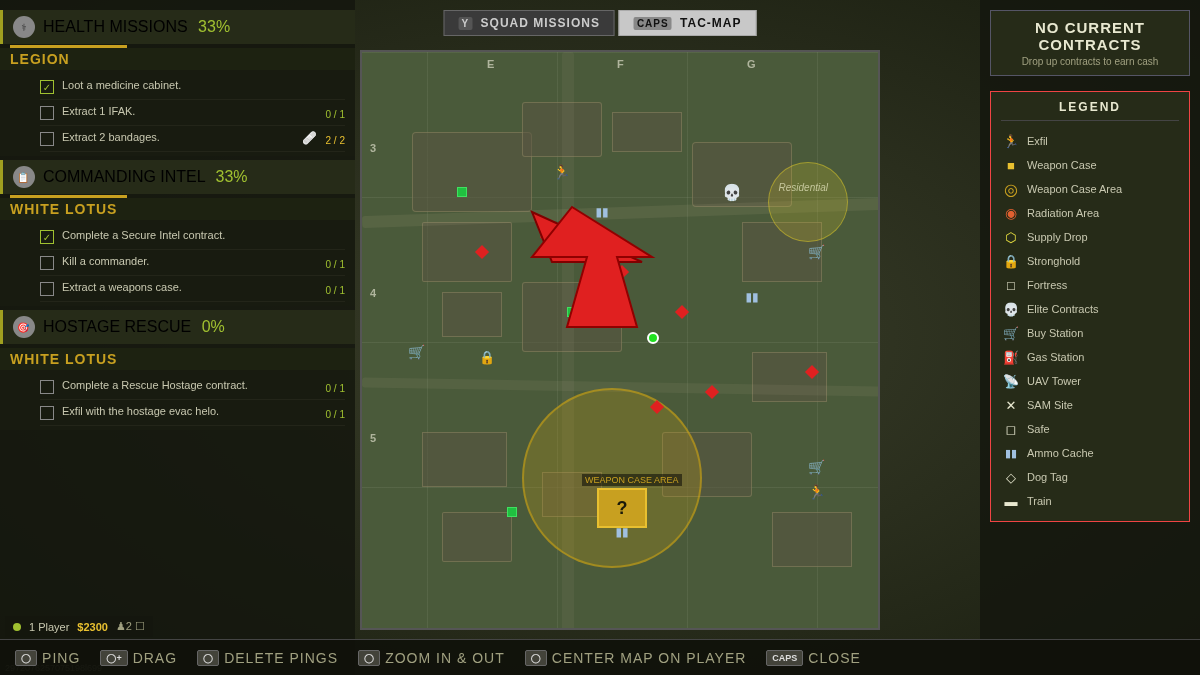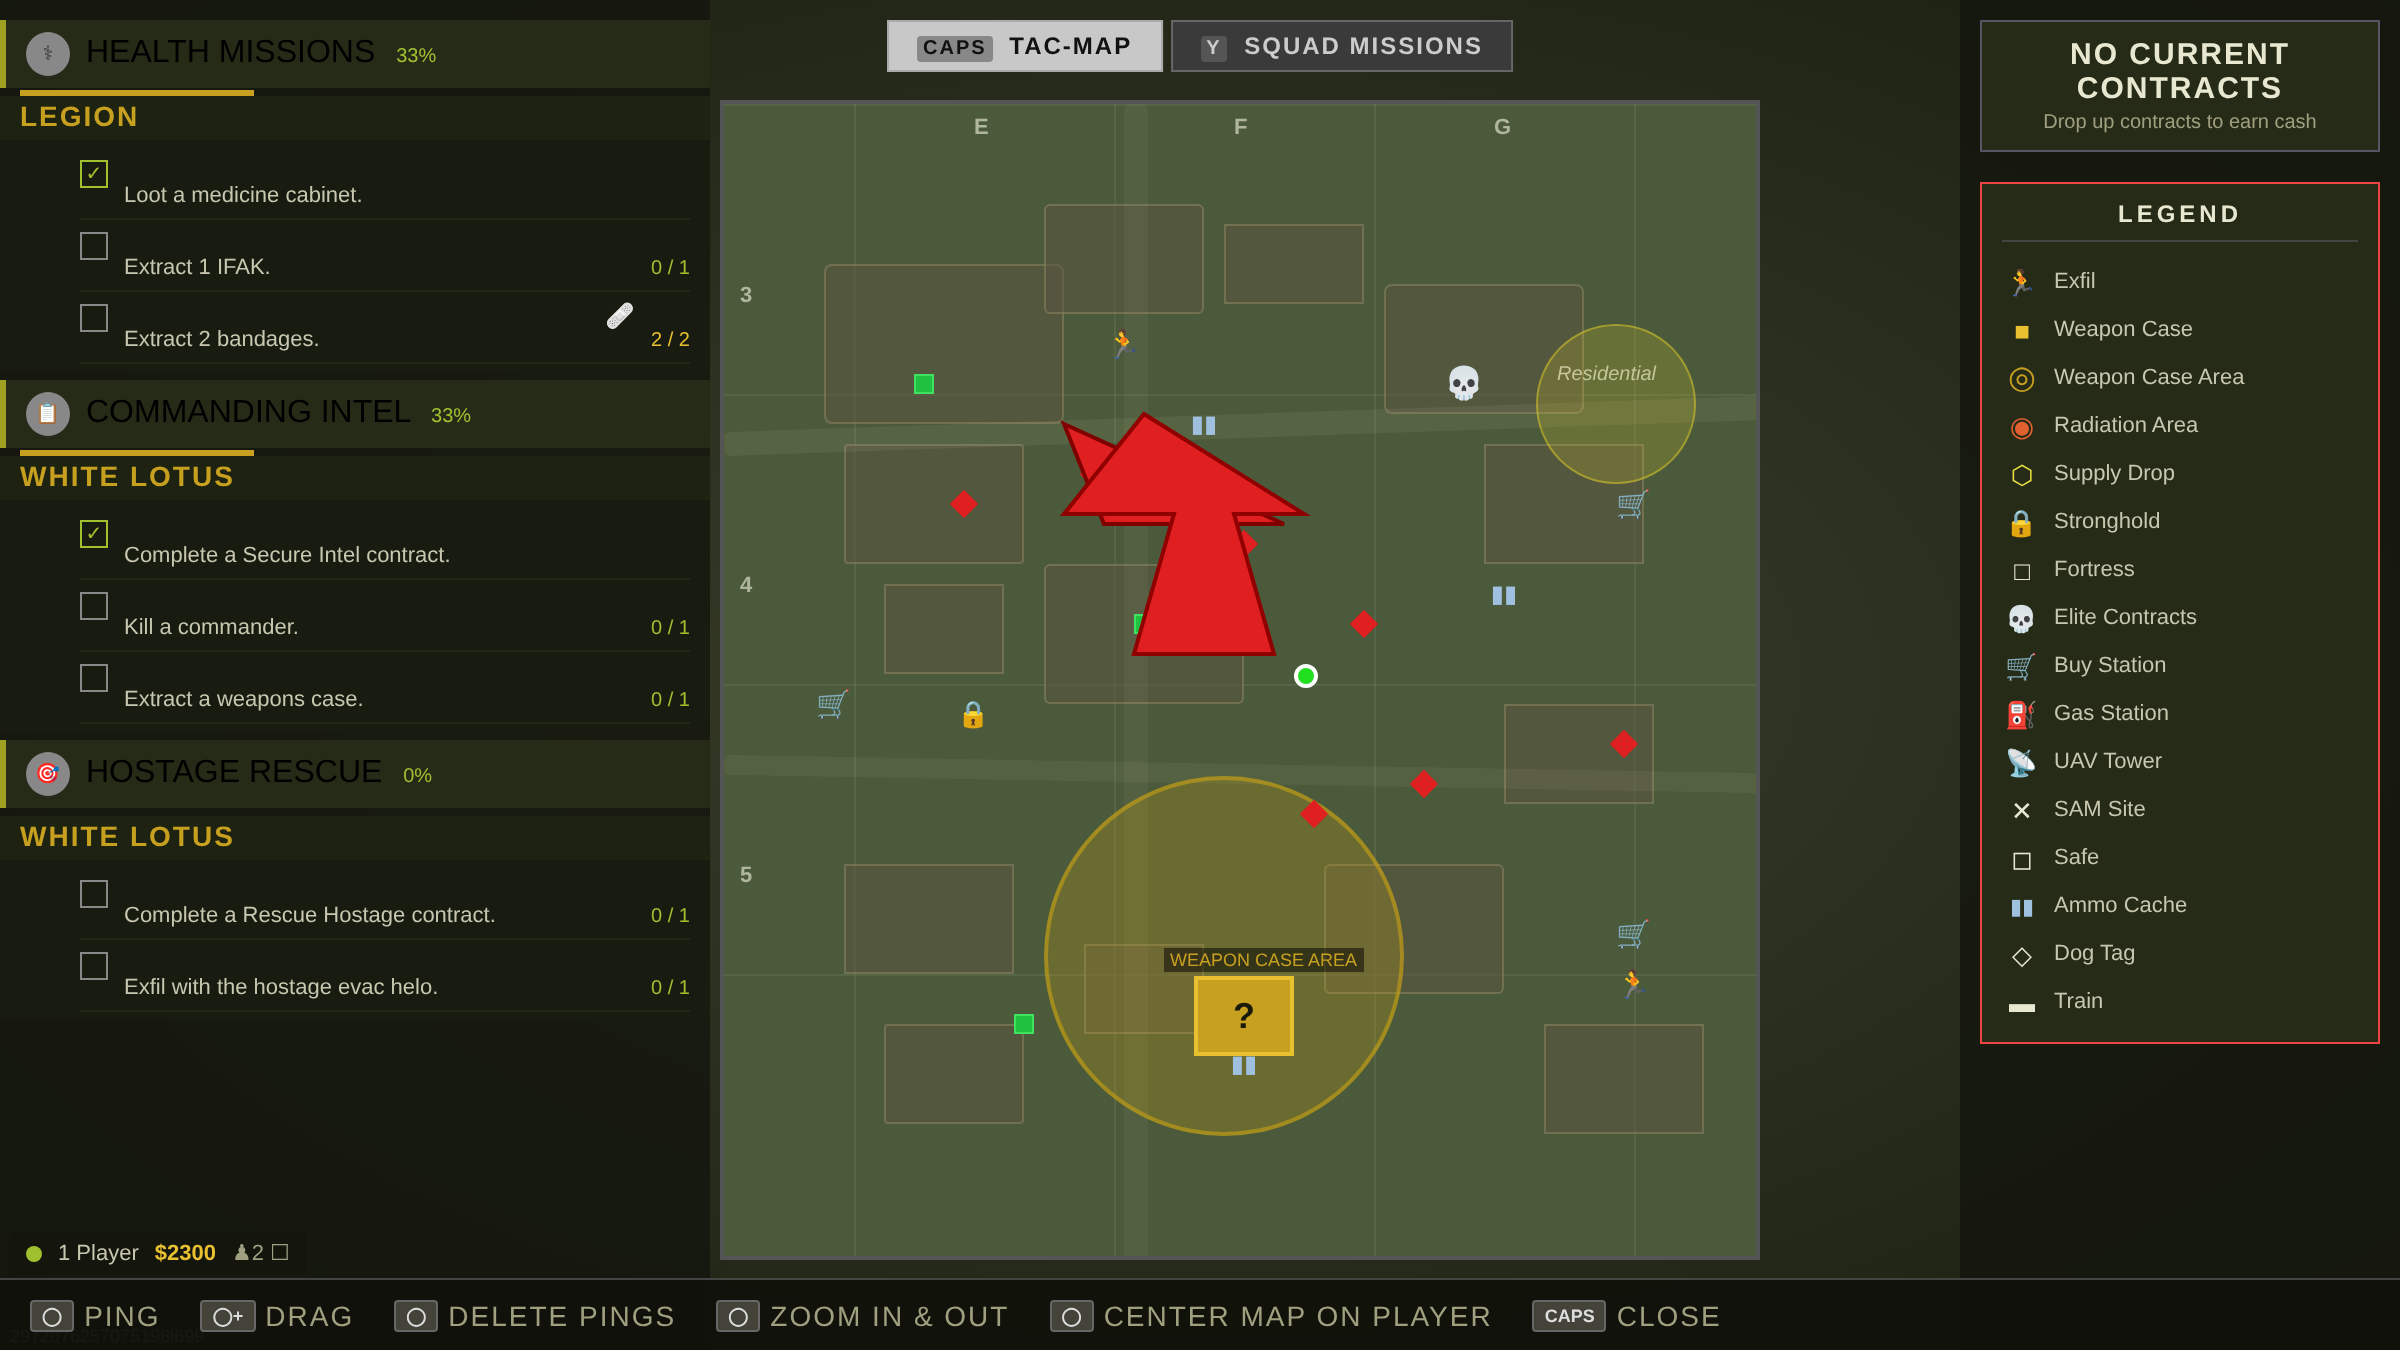--- a/index.html
+++ b/index.html
@@ -94,21 +94,21 @@
       display: flex;
       align-items: center;
       justify-content: center;
       font-size: 10px;
       color: #333;
     }
     .mission-title-area {
       flex: 1;
     }
     .mission-pct {
-      font-size: 10px;
+      font-size: 16px;
       color: #a0c030;
       margin-left: 6px;
     }
     .mission-faction {
       font-size: 14px;
       color: #c8a020;
       font-weight: bold;
       letter-spacing: 1px;
       text-transform: uppercase;
     }
@@ -141,21 +141,20 @@
     }
     .task-check.done {
       border-color: #a0c030;
       color: #a0c030;
       font-size: 10px;
     }
     .task-text {
       font-size: 11px;
       color: #c8c8b0;
       flex: 1;
-      margin-top: 13px;
     }
     .task-progress {
       font-size: 10px;
       color: #a0c030;
       margin-left: 8px;
       align-self: flex-end;
     }
     .task-icon-small {
       font-size: 12px;
       margin-left: 6px;
@@ -437,27 +436,27 @@
       background: #20c040;
       border: 1px solid #40e060;
     }
   </style>
 </head>
 <body>
 
 <div class="bg-overlay"></div>
 
 <div class="top-bar">
+  <div class="top-btn inactive">
+    <span class="key-hint">Y</span>
+    <span>SQUAD MISSIONS</span>
+  </div>
   <div class="top-btn active">
     <span class="key-hint">CAPS</span>
     <span>TAC-MAP</span>
-  </div>
-  <div class="top-btn inactive">
-    <span class="key-hint">Y</span>
-    <span>SQUAD MISSIONS</span>
   </div>
 </div>
 
 <div class="left-panel">
 
   <div class="mission-block">
     <div class="mission-header">
       <div class="mission-icon">⚕</div>
       <div class="mission-title-area">
         <span>HEALTH MISSIONS</span>

